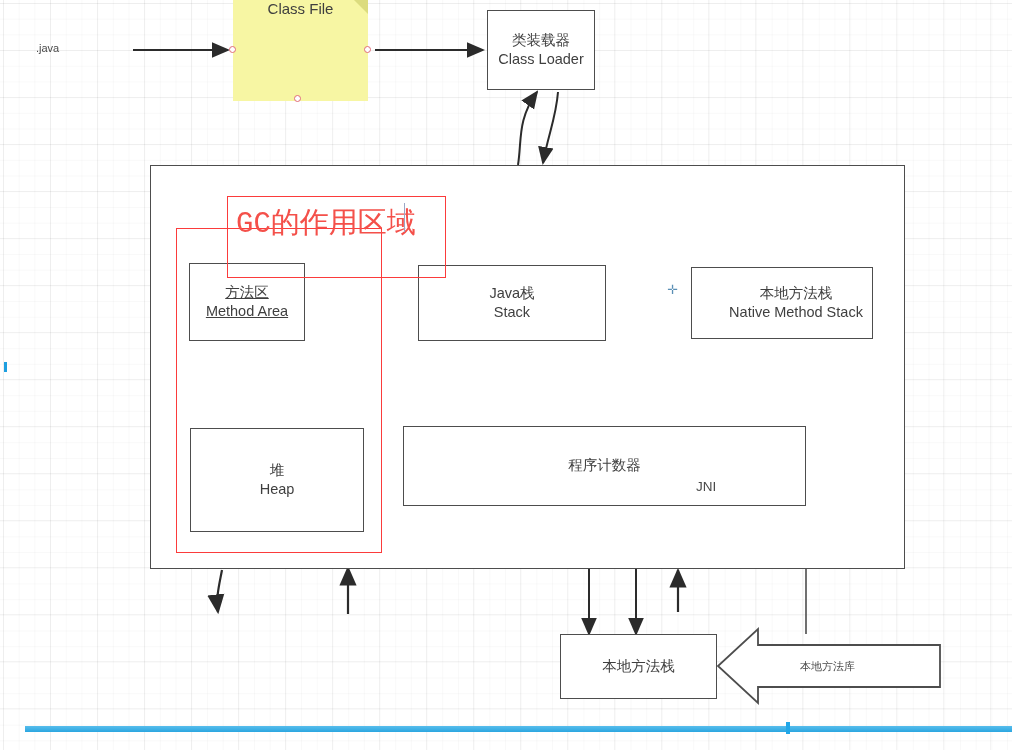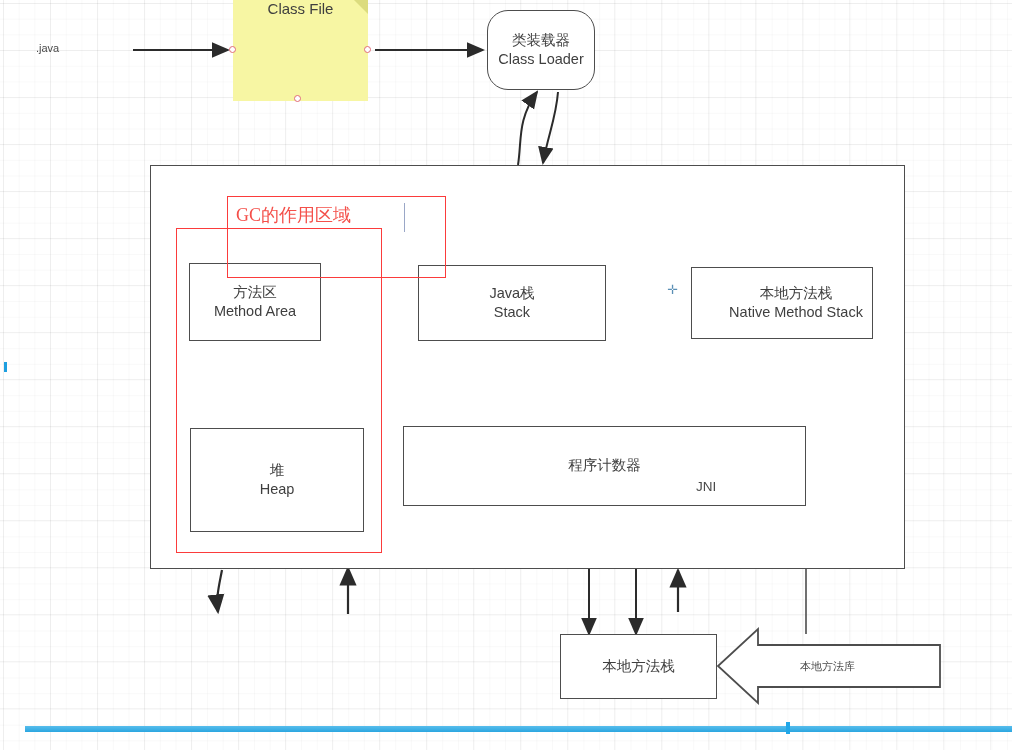--- a/index.html
+++ b/index.html
@@ -47,22 +47,22 @@
   }
   .handle{
     position:absolute;width:7px;height:7px;border-radius:50%;
     border:1.3px solid #e06c75;background:#ffffff;box-sizing:border-box;
   }
   .red-rect{
     position:absolute;box-sizing:border-box;
     border:1.8px solid #fb3b3b;background:transparent;
   }
   .gc-text{
-    position:absolute;color:#f4504a;font-size:18px;white-space:nowrap;
-    font-family:Liberation Serif, serif;
+    position:absolute;color:#f4504a;font-size:29px;white-space:nowrap;
+    font-family:Liberation Mono, monospace;
   }
   .caret{
     position:absolute;width:1.4px;background:#9aa7c7;
   }
   svg.overlay{position:absolute;left:0;top:0;width:1012px;height:750px;overflow:visible;}
   .blue-bar{
     position:absolute;left:25px;top:726px;width:987px;height:6px;
     background:linear-gradient(to bottom,#57bdec,#2ba6e0);
   }
   .blue-bar-knob{
@@ -112,28 +112,28 @@
   <div class="plain-text" style="left:36px;top:42px;">.java</div>
 
   <div class="sticky" style="left:233px;top:0px;width:135px;height:101px;">
     <span>Class File</span>
   </div>
   <div class="sticky-fold" style="left:354px;top:0px;"></div>
   <div class="handle" style="left:229px;top:46px;"></div>
   <div class="handle" style="left:364px;top:46px;"></div>
   <div class="handle" style="left:294px;top:95px;"></div>
 
-  <div class="node" style="left:487px;top:10px;width:108px;height:80px;border-radius:21px;">
+  <div class="node" style="left:487px;top:10px;width:108px;height:80px;">
     <span>类装载器
 Class Loader</span>
   </div>
 
   <div class="node" style="left:150px;top:165px;width:755px;height:404px;justify-content:flex-start;align-items:flex-start;"></div>
 
-  <div class="node" style="left:189px;top:263px;width:132px;height:78px;">
+  <div class="node" style="left:189px;top:263px;width:116px;height:78px;text-decoration:underline;">
     <span>方法区
 Method Area</span>
   </div>
 
   <div class="node" style="left:418px;top:265px;width:188px;height:76px;">
     <span>Java栈
 Stack</span>
   </div>
 
   <div class="node" style="left:691px;top:267px;width:182px;height:72px;padding-left:28px;">

